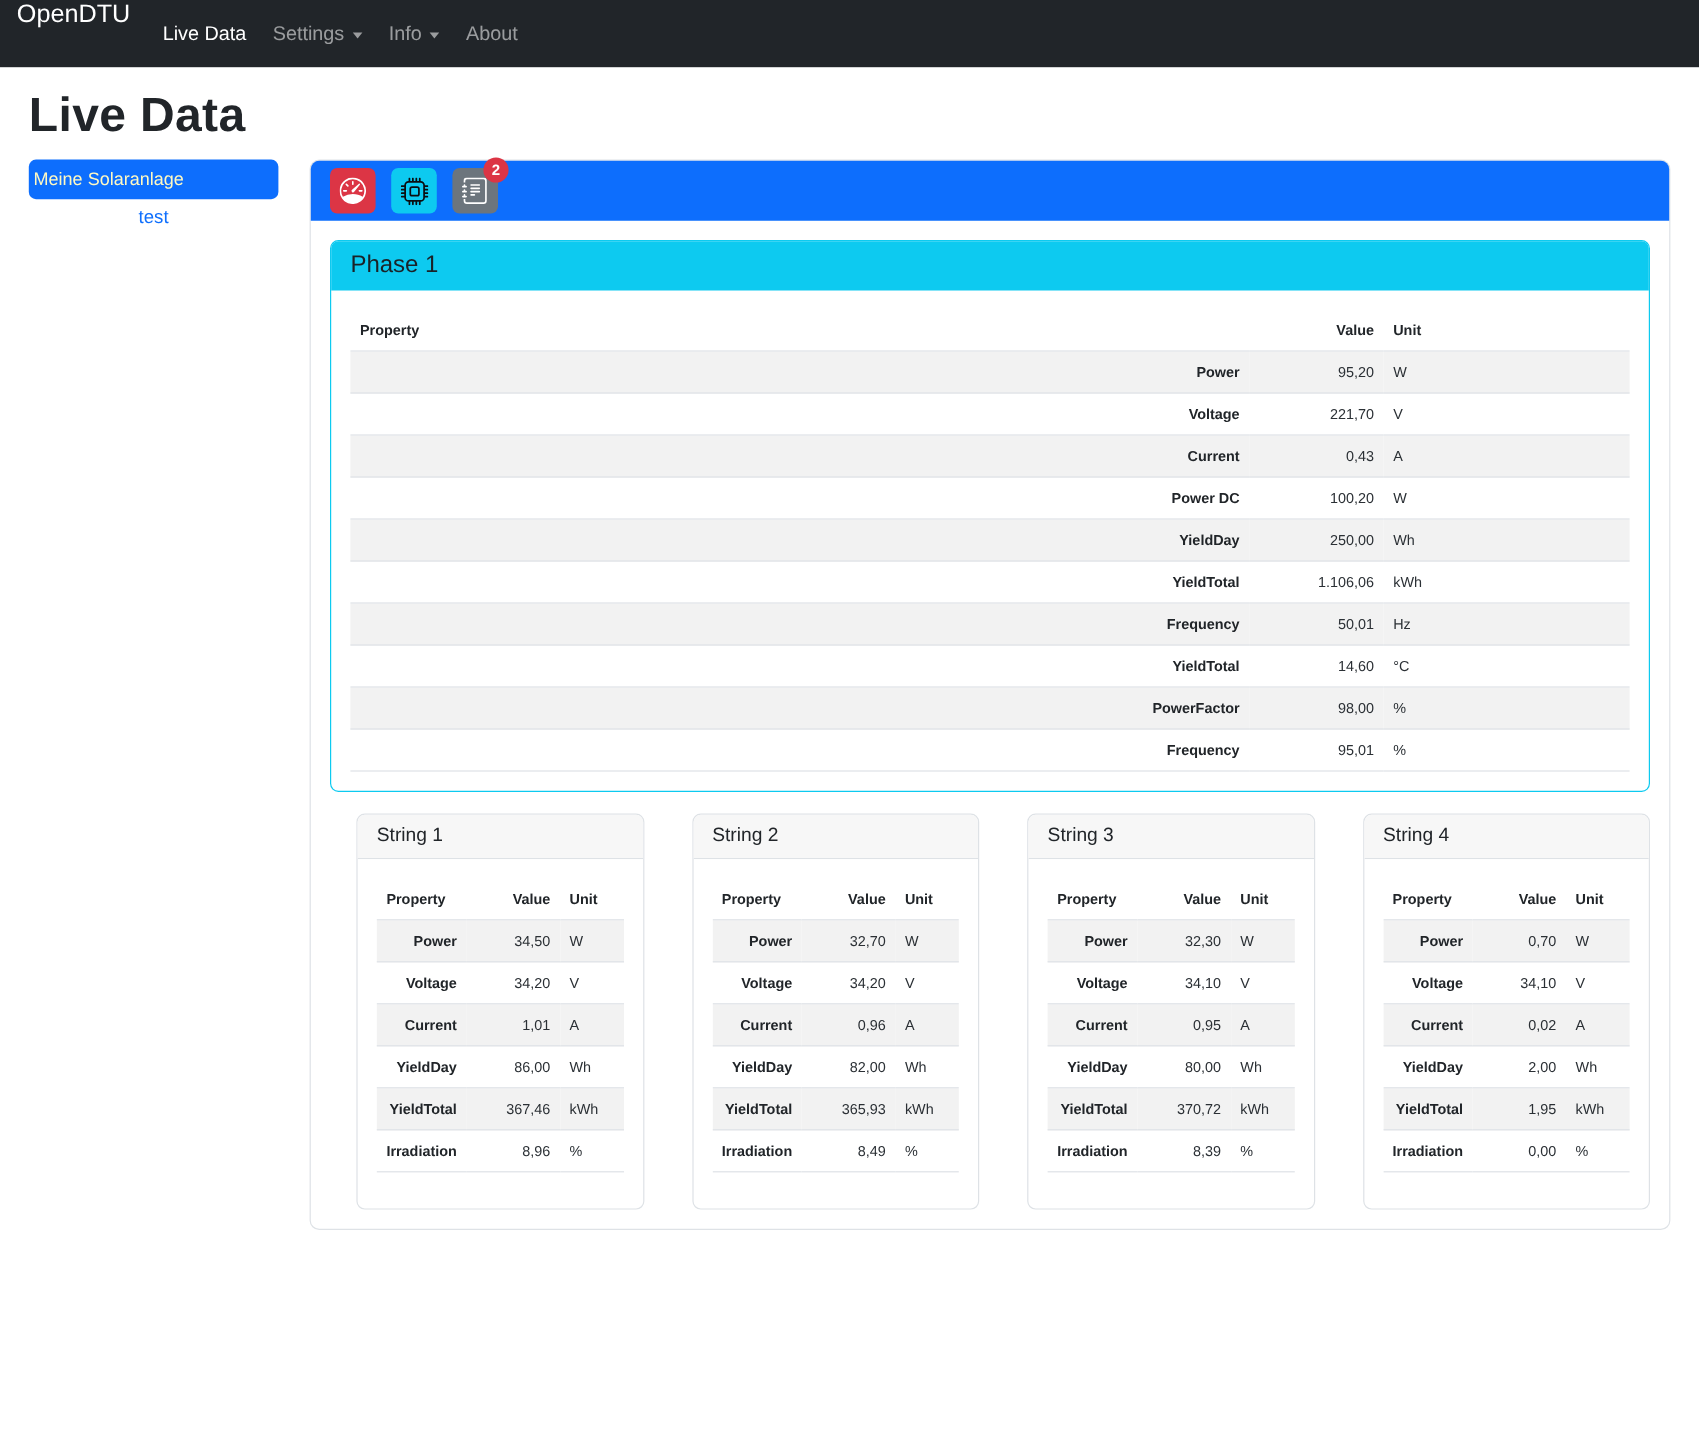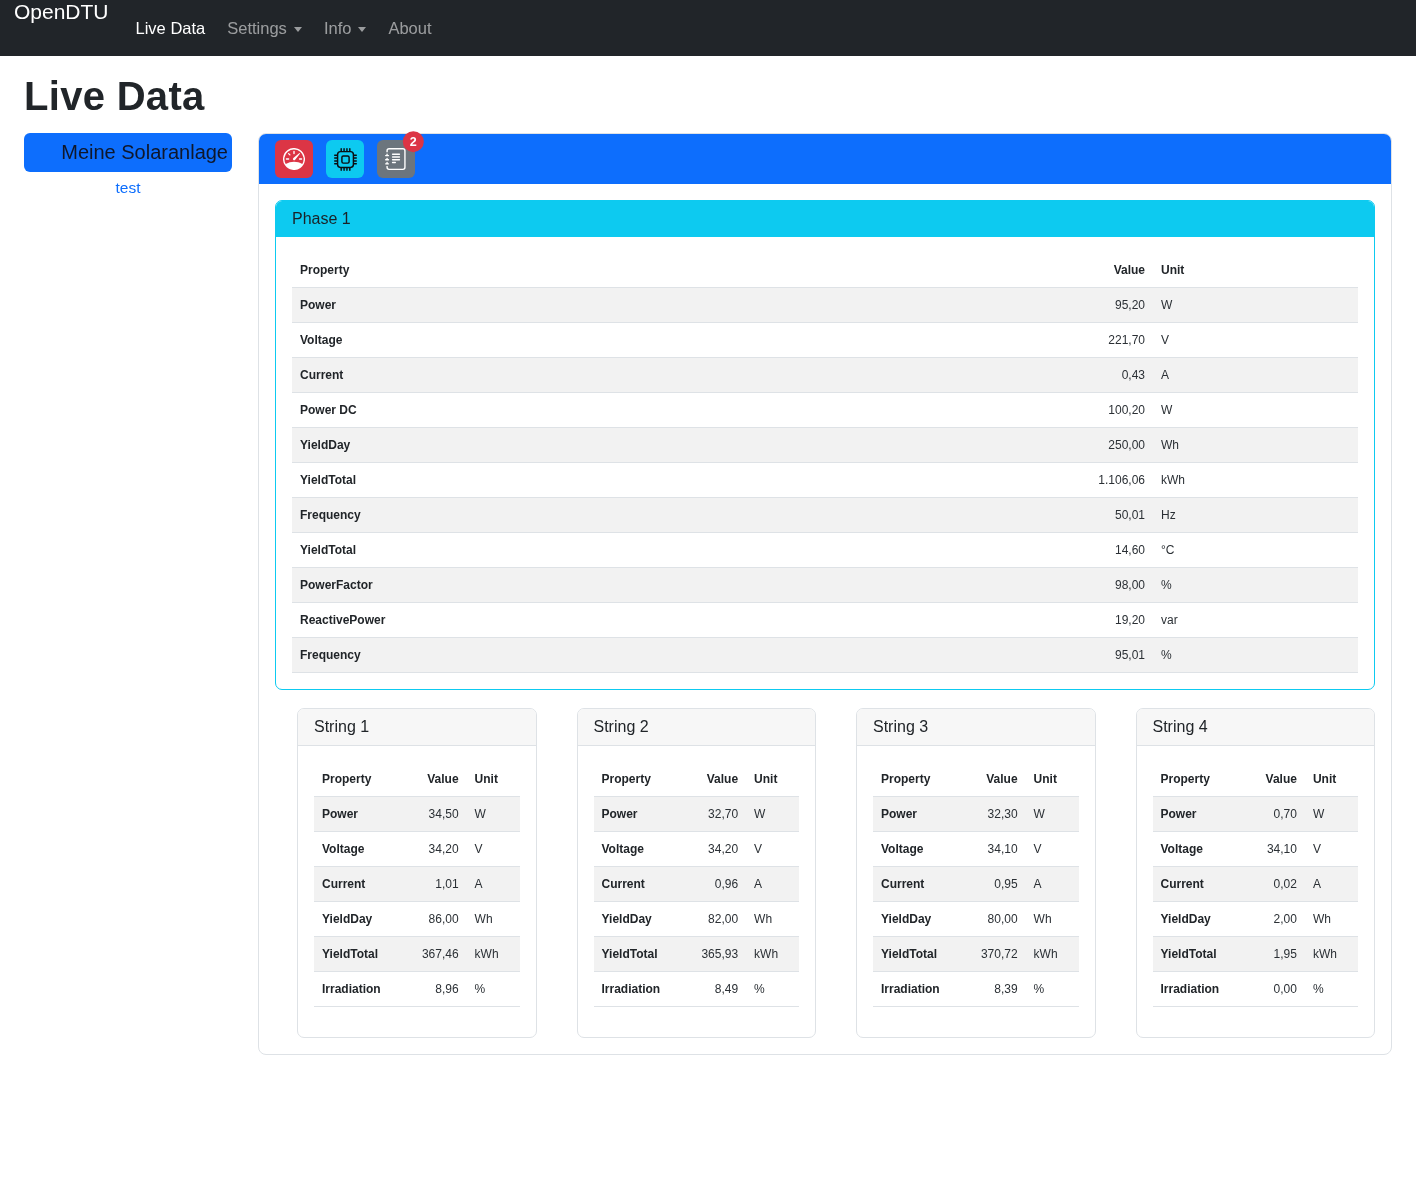--- a/index.html
+++ b/index.html
@@ -18,22 +18,22 @@
   .nav-item.active { color:#fff; }
   .caret { width:0; height:0; border-left:4.5px solid transparent; border-right:4.5px solid transparent;
            border-top:5px solid currentColor; display:inline-block; margin-top:2px; }
 
   
   .page-title { font-size:40px; font-weight:700; margin:18px 0 14px; padding:0 24px; letter-spacing:.3px; }
   .layout { display:flex; align-items:flex-start; gap:26px; padding:0 24px 10px; }
 
   
   .sidebar { width:208px; flex:none; }
-  .inverter-btn { display:block; width:100%; background:#0d6efd; color:#0f172a; border:none; border-radius:6px;
-                  padding:8px 4px; font-size:20px; font-family:inherit; text-align:right; cursor:pointer; }
+  .inverter-btn { display:block; width:100%; background:#0d6efd; color:#fef9c3; border:none; border-radius:6px;
+                  padding:8px 4px; font-size:15px; font-family:inherit; text-align:left; cursor:pointer; }
   .sidebar-link { display:block; text-align:center; color:#0d6efd; margin-top:7px; font-size:15.5px;
                   text-decoration:none; cursor:pointer; }
 
   
   .main-card { flex:1; border:1px solid #dee2e6; border-radius:8px; background:#fff; }
   .main-card-header { background:#0d6efd; color:#fff; border-radius:7px 7px 0 0; min-height:50px;
                       display:flex; align-items:center; justify-content:space-between; padding:6px 16px; }
   .header-title { font-size:16px; }
   .header-actions { display:flex; gap:13px; }
   .icon-btn { width:38px; height:38px; border:none; border-radius:6px; position:relative;
@@ -41,36 +41,36 @@
   .icon-btn.red  { background:#dc3545; }
   .icon-btn.cyan { background:#0dcaf0; }
   .icon-btn.gray { background:#6c757d; }
   .count-badge { position:absolute; top:0; right:0; transform:translate(42%,-42%); background:#dc3545; color:#fff;
                  border-radius:50%; min-width:21px; height:21px; padding:0 4px; font-size:12.5px; font-weight:700;
                  display:flex; align-items:center; justify-content:center; }
   .main-card-body { padding:16px; }
 
   
   .phase-card { border:1px solid #0dcaf0; border-radius:7px; margin-bottom:18px; background:#fff; }
-  .phase-header { background:#0dcaf0; color:#1a2227; padding:9px 16px; font-size:16px; border-radius:6px 6px 0 0; }
+  .phase-header { background:#0dcaf0; color:#1a2227; padding:9px 16px; font-size:20px; border-radius:6px 6px 0 0; }
   .phase-body { padding:16px; }
 
   
   .strings-row { display:flex; gap:18px; }
   .string-card { flex:1; border:1px solid #dee2e6; border-radius:7px; background:#fff; min-width:0;margin-left:22px; }
   .string-header { background:#f7f7f7; color:#212529; padding:9px 16px; font-size:16px;
                    border-bottom:1px solid #dee2e6; border-radius:6px 6px 0 0; }
   .string-body { padding:16px 16px 30px; }
 
   
   table.data-table { width:100%; border-collapse:collapse; font-size:12px; color:#212529; }
   .data-table th, .data-table td { padding:10px 8px; border-bottom:1px solid #dee2e6; text-align:left;
                                    vertical-align:middle; white-space:nowrap; }
   .data-table thead th { font-weight:700; background:#fff; }
-  .data-table tbody th { font-weight:700; }
+  .data-table tbody th { font-weight:700;text-align:right; }
   .data-table tbody td { font-weight:400; color:#2b3035; }
   .data-table tbody tr:nth-child(odd) { background:#f2f2f2; }
   .data-table .val { text-align:right; }
   .phase-table .val  { width:112px; }
   .phase-table .unit { width:205px; }
   .string-table .val  { width:80px; }
   .string-table .unit { width:54px; }
 
   .icon-svg { display:block; }
 </style>
@@ -193,25 +193,20 @@
                   <th>YieldTotal</th>
                   <td class="val">14,60</td>
                   <td class="unit">°C</td>
                 </tr>
                 <tr>
                   <th>PowerFactor</th>
                   <td class="val">98,00</td>
                   <td class="unit">%</td>
                 </tr>
                 <tr>
-                  <th>ReactivePower</th>
-                  <td class="val">19,20</td>
-                  <td class="unit">var</td>
-                </tr>
-                <tr>
                   <th>Frequency</th>
                   <td class="val">95,01</td>
                   <td class="unit">%</td>
                 </tr>
               </tbody>
           </table>
         </div>
       </div>
 
       <div class="strings-row">

